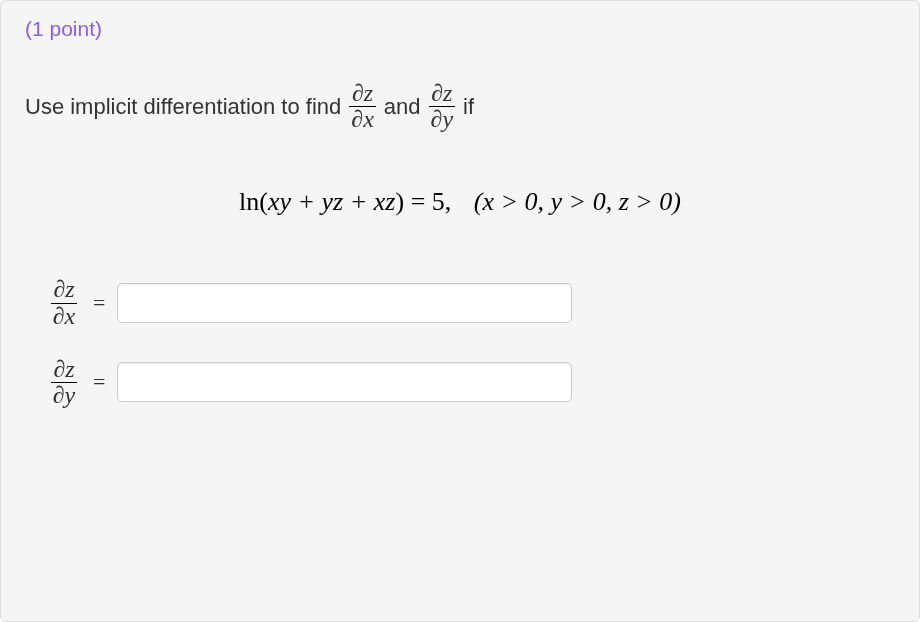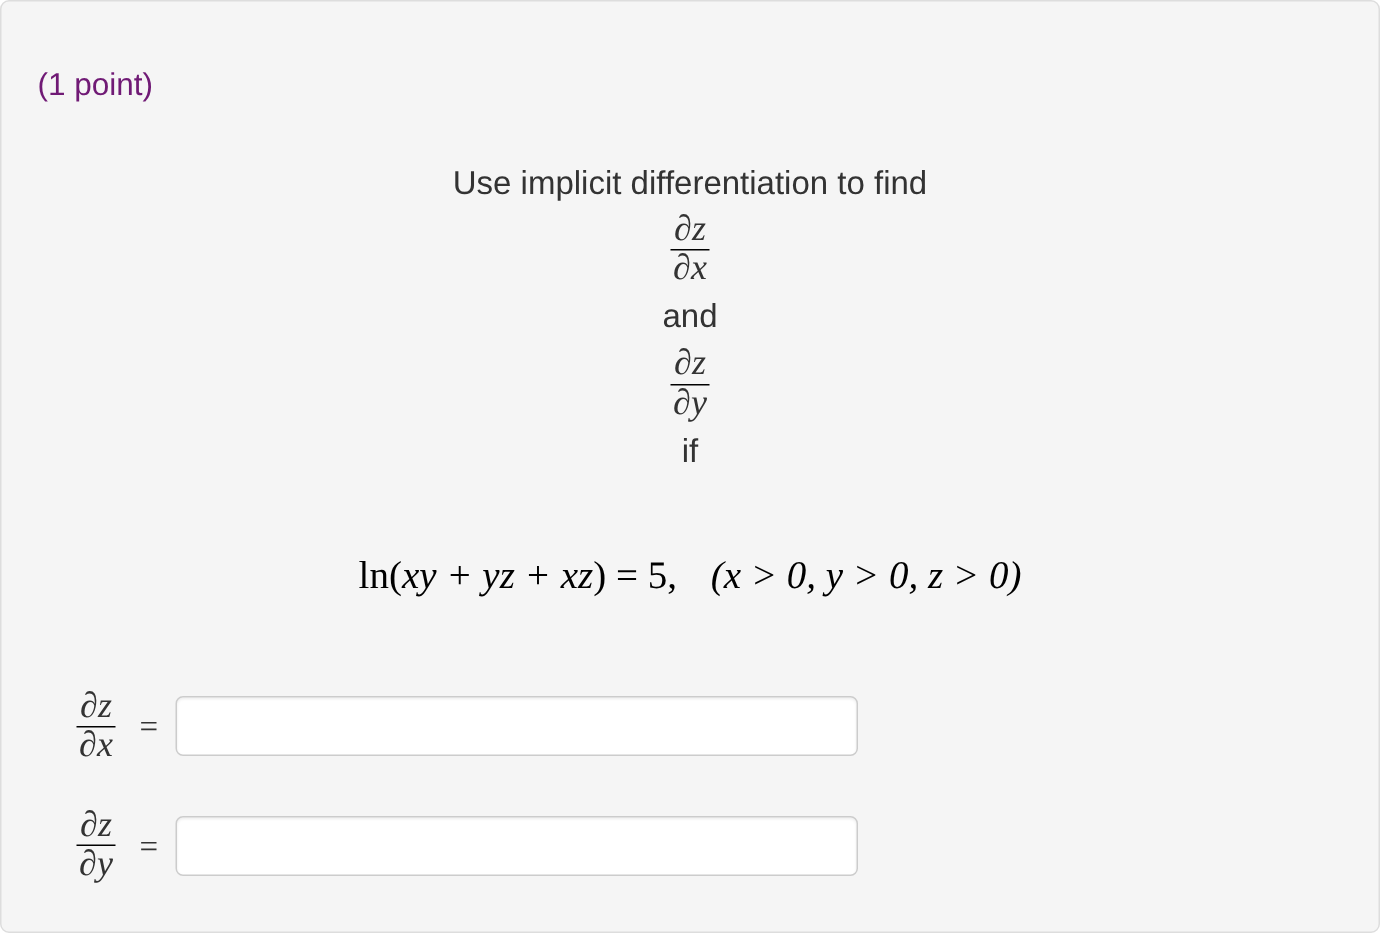--- a/index.html
+++ b/index.html
@@ -13,33 +13,31 @@
     width: 920px;
     height: 622px;
     background: #f5f5f5;
     border: 1px solid #dddddd;
     border-radius: 6px;
     padding: 16px 24px 24px 24px;
     color: #333333;
   }
   .points {
     font-size: 21px;
-    color: #701a75;
+    color: #8b5cf6;
     margin-bottom: 40px;
-    margin-top: 28px;
   }
   .prompt-line {
     font-size: 22px;
     color: #333333;
     display: flex;
     align-items: center;
     flex-wrap: wrap;
     gap: 6px;
     margin-bottom: 55px;
-    flex-direction: column;
   }
   .frac {
     display: inline-flex;
     flex-direction: column;
     align-items: center;
     font-family: "Times New Roman", Times, serif;
     font-style: italic;
     font-size: 24px;
     line-height: 1.05;
     vertical-align: middle;

